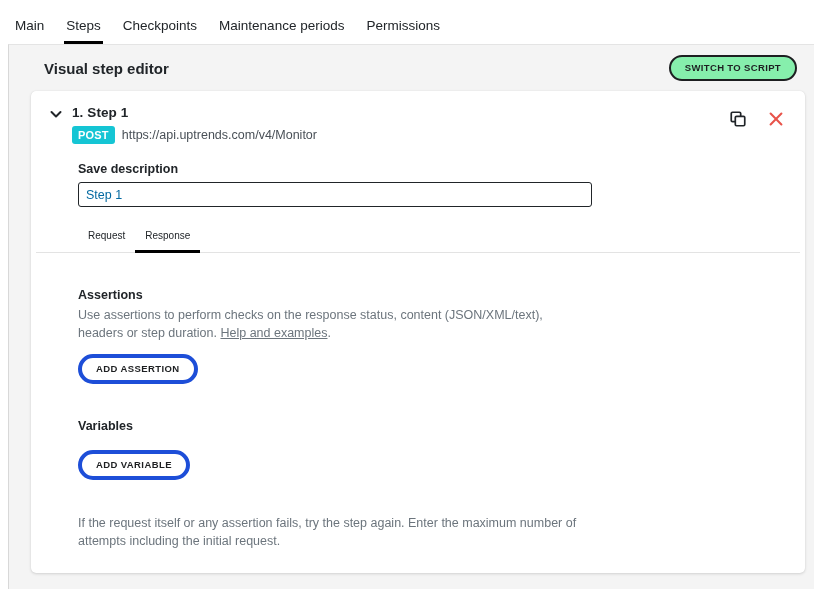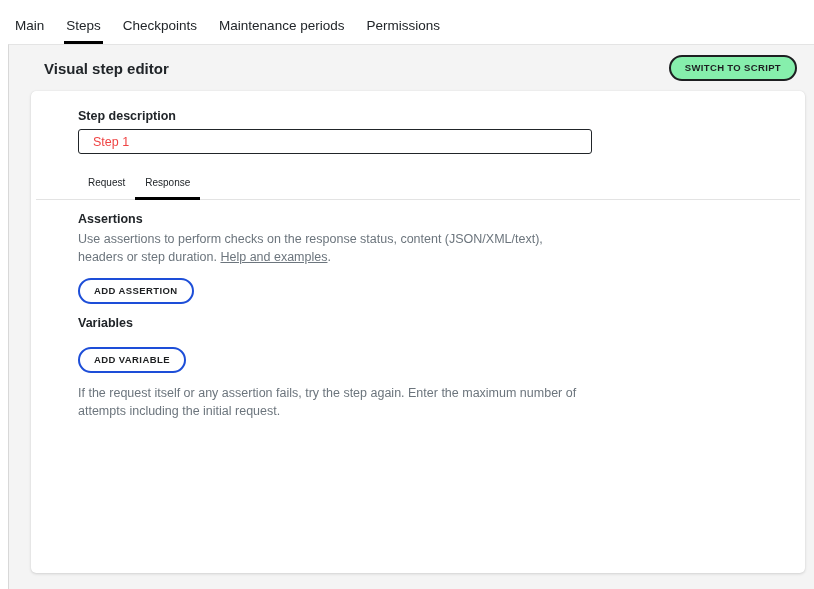--- a/index.html
+++ b/index.html
@@ -165,23 +165,23 @@
     font-weight: bold;
     color: #212529;
     margin: 18px 0 6px 0;
   }
   .text-input {
     box-sizing: border-box;
     width: 514px;
     height: 25px;
     border: 1px solid #212529;
     border-radius: 3px;
-    padding: 0 14px;
-    font-size: 12.5px;
-    color: #ef4444;
+    padding: 0 7px;
+    font-size: 12.5px;
+    color: #0369a1;
     font-family: "Liberation Sans", sans-serif;
     background: #ffffff;
     outline: none;
   }
 
   
   .subtabs {
     display: flex;
     align-items: flex-end;
     margin-top: 21px;
@@ -207,42 +207,42 @@
   }
   .subtab.active::after {
     content: "";
     position: absolute;
     left: 0; right: 0; bottom: 0;
     height: 3px;
     background: #000000;
     z-index: 2;
   }
 
-  .section { margin-top: 12px; }
+  .section { margin-top: 35px; }
   .section-title {
     font-size: 12.5px;
     font-weight: bold;
     color: #212529;
     margin-bottom: 5px;
   }
   .section-desc {
     font-size: 12.5px;
     color: #6c757d;
     line-height: 17.5px;
     max-width: 512px;
   }
   .link {
     color: #6c757d;
     text-decoration: underline;
     cursor: pointer;
   }
   .sm-pill {
     display: inline-block;
     margin-top: 12px;
-    border: 2px solid #1d4ed8;
+    border: 4px solid #1d4ed8;
     border-radius: 40px;
     background: #ffffff;
     color: #1d1f21;
     font-size: 9.5px;
     font-weight: bold;
     letter-spacing: 0.4px;
     padding: 6px 14px;
     line-height: 10px;
     cursor: pointer;
     font-family: "Liberation Sans", sans-serif;
@@ -262,24 +262,45 @@
 <div class="panel-wrap">
   <div class="panel-inner">
 
     <div class="panel-head">
       <div class="panel-title">Visual step editor</div>
       <button class="pill-btn">SWITCH TO SCRIPT</button>
     </div>
 
     <div class="step-card">
 
+      <div class="step-head">
+        <svg class="chev" viewBox="0 0 16 16">
+          <path d="M3.5 6 L8 10.5 L12.5 6" fill="none" stroke="#212529" stroke-width="2" stroke-linecap="round" stroke-linejoin="round"></path>
+        </svg>
+        <div class="step-head-text">
+          <div class="step-title">1. Step 1</div>
+          <div class="method-row">
+            <span class="method-badge">POST</span>
+            <span class="method-url">https://api.uptrends.com/v4/Monitor</span>
+          </div>
+        </div>
+        <div class="head-actions">
+          <svg class="icon-btn" viewBox="0 0 20 20">
+            <rect x="2.5" y="2.5" width="10.5" height="10.5" rx="1.4" fill="none" stroke="#212529" stroke-width="1.9"></rect>
+            <rect x="7" y="7" width="10.5" height="10.5" rx="1.4" fill="#ffffff" stroke="#212529" stroke-width="1.9"></rect>
+          </svg>
+          <svg class="icon-btn" viewBox="0 0 20 20">
+            <path d="M4 4 L16 16 M16 4 L4 16" fill="none" stroke="#e8534a" stroke-width="2.3" stroke-linecap="round"></path>
+          </svg>
+        </div>
+      </div>
 
       <div class="step-body">
 
-        <div class="field-label">Step description</div>
+        <div class="field-label">Save description</div>
         <input class="text-input" value="Step 1" style="">
 
         <div class="subtabs">
           <div class="subtab">Request</div>
           <div class="subtab active">Response</div>
         </div>
 
         
         <div class="section">
           <div class="section-title">Assertions</div>

